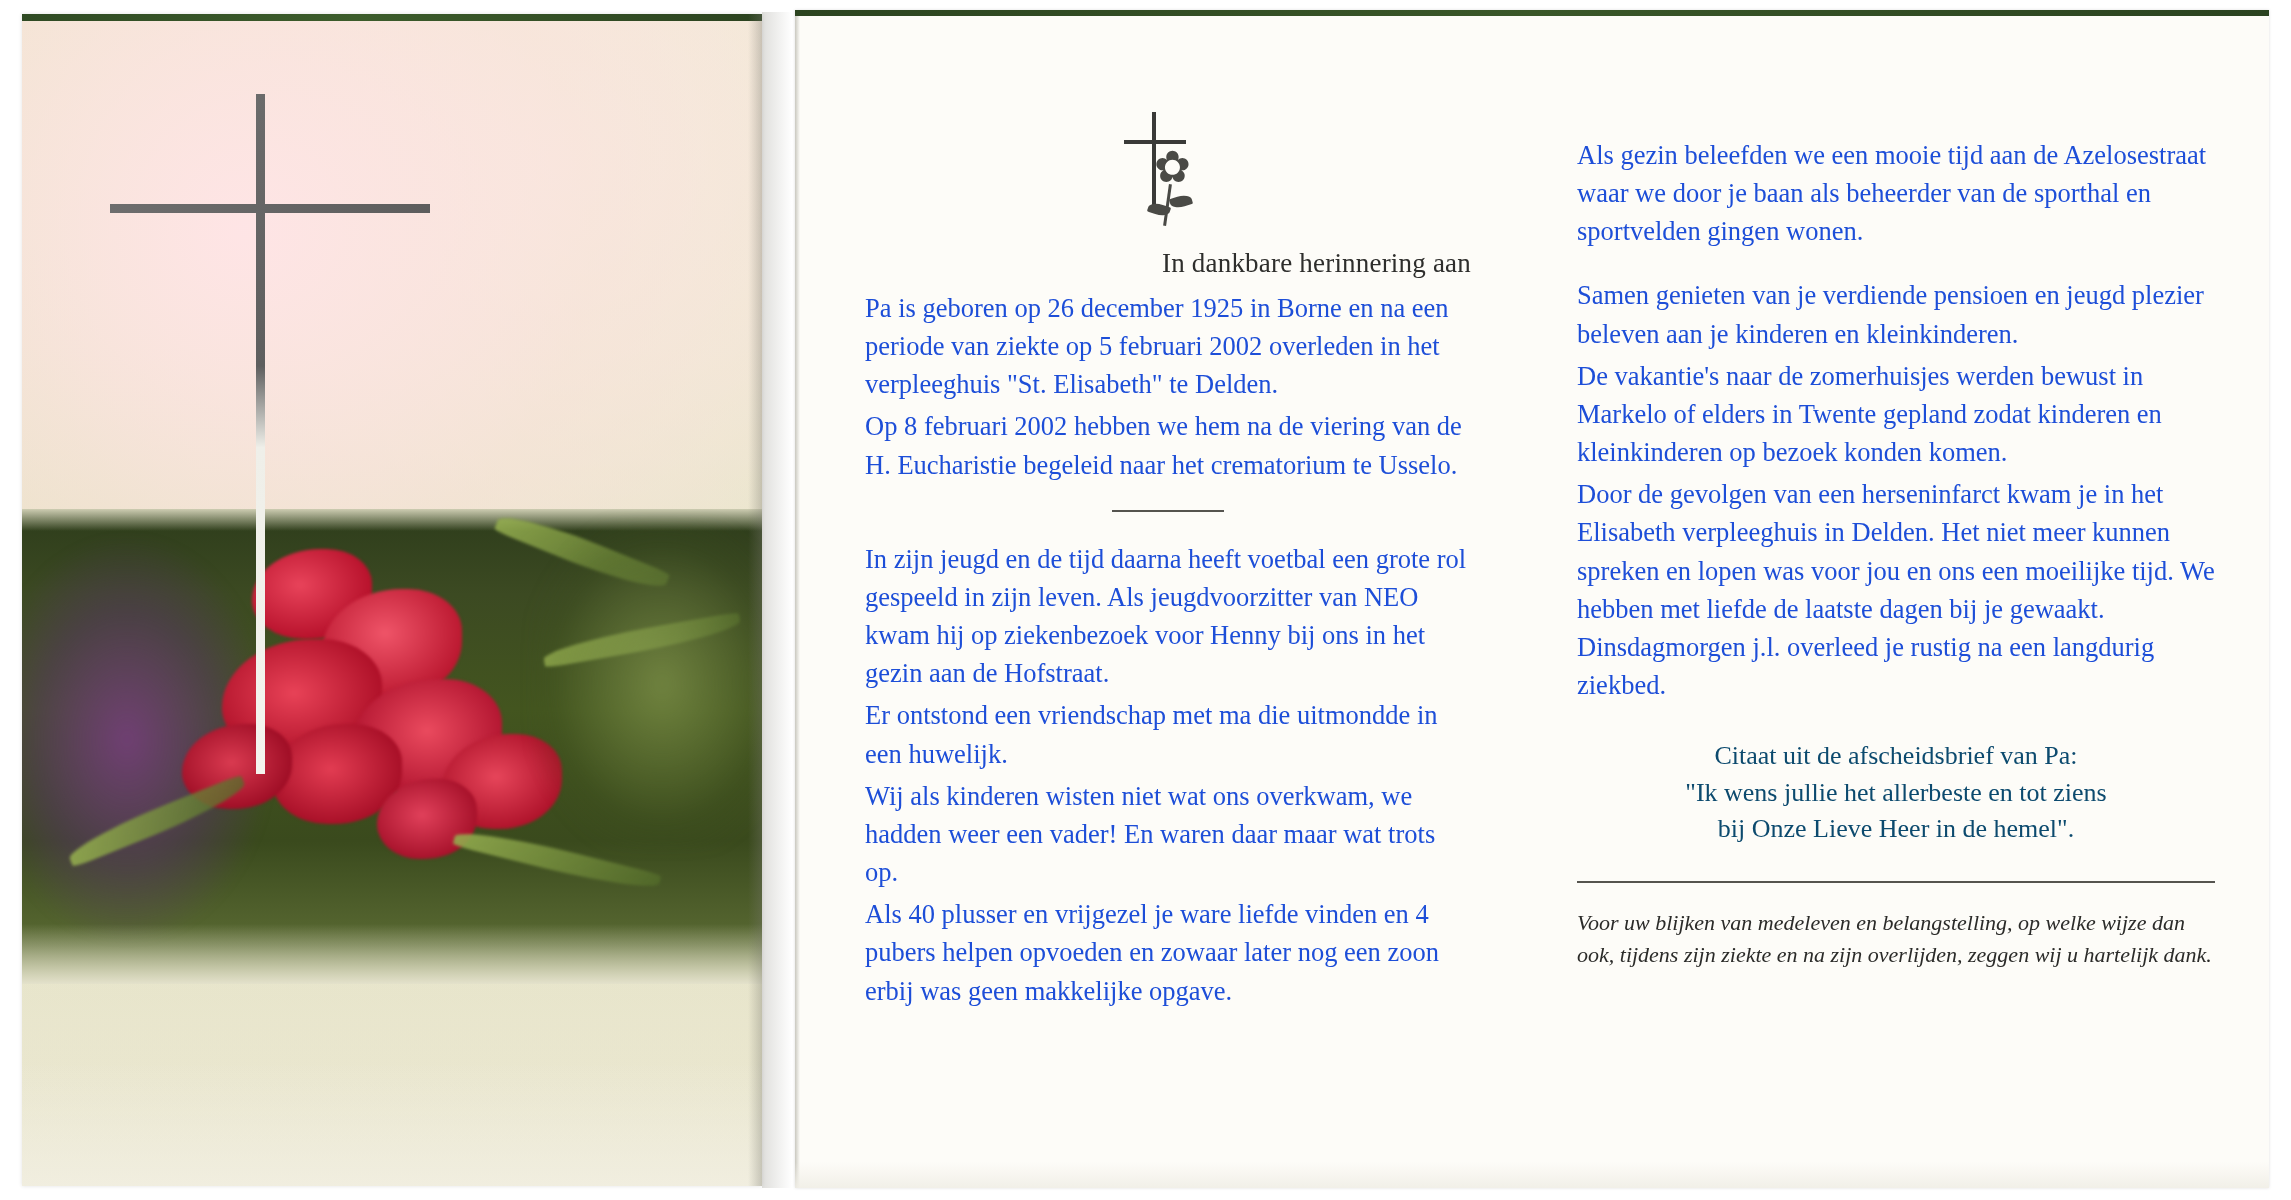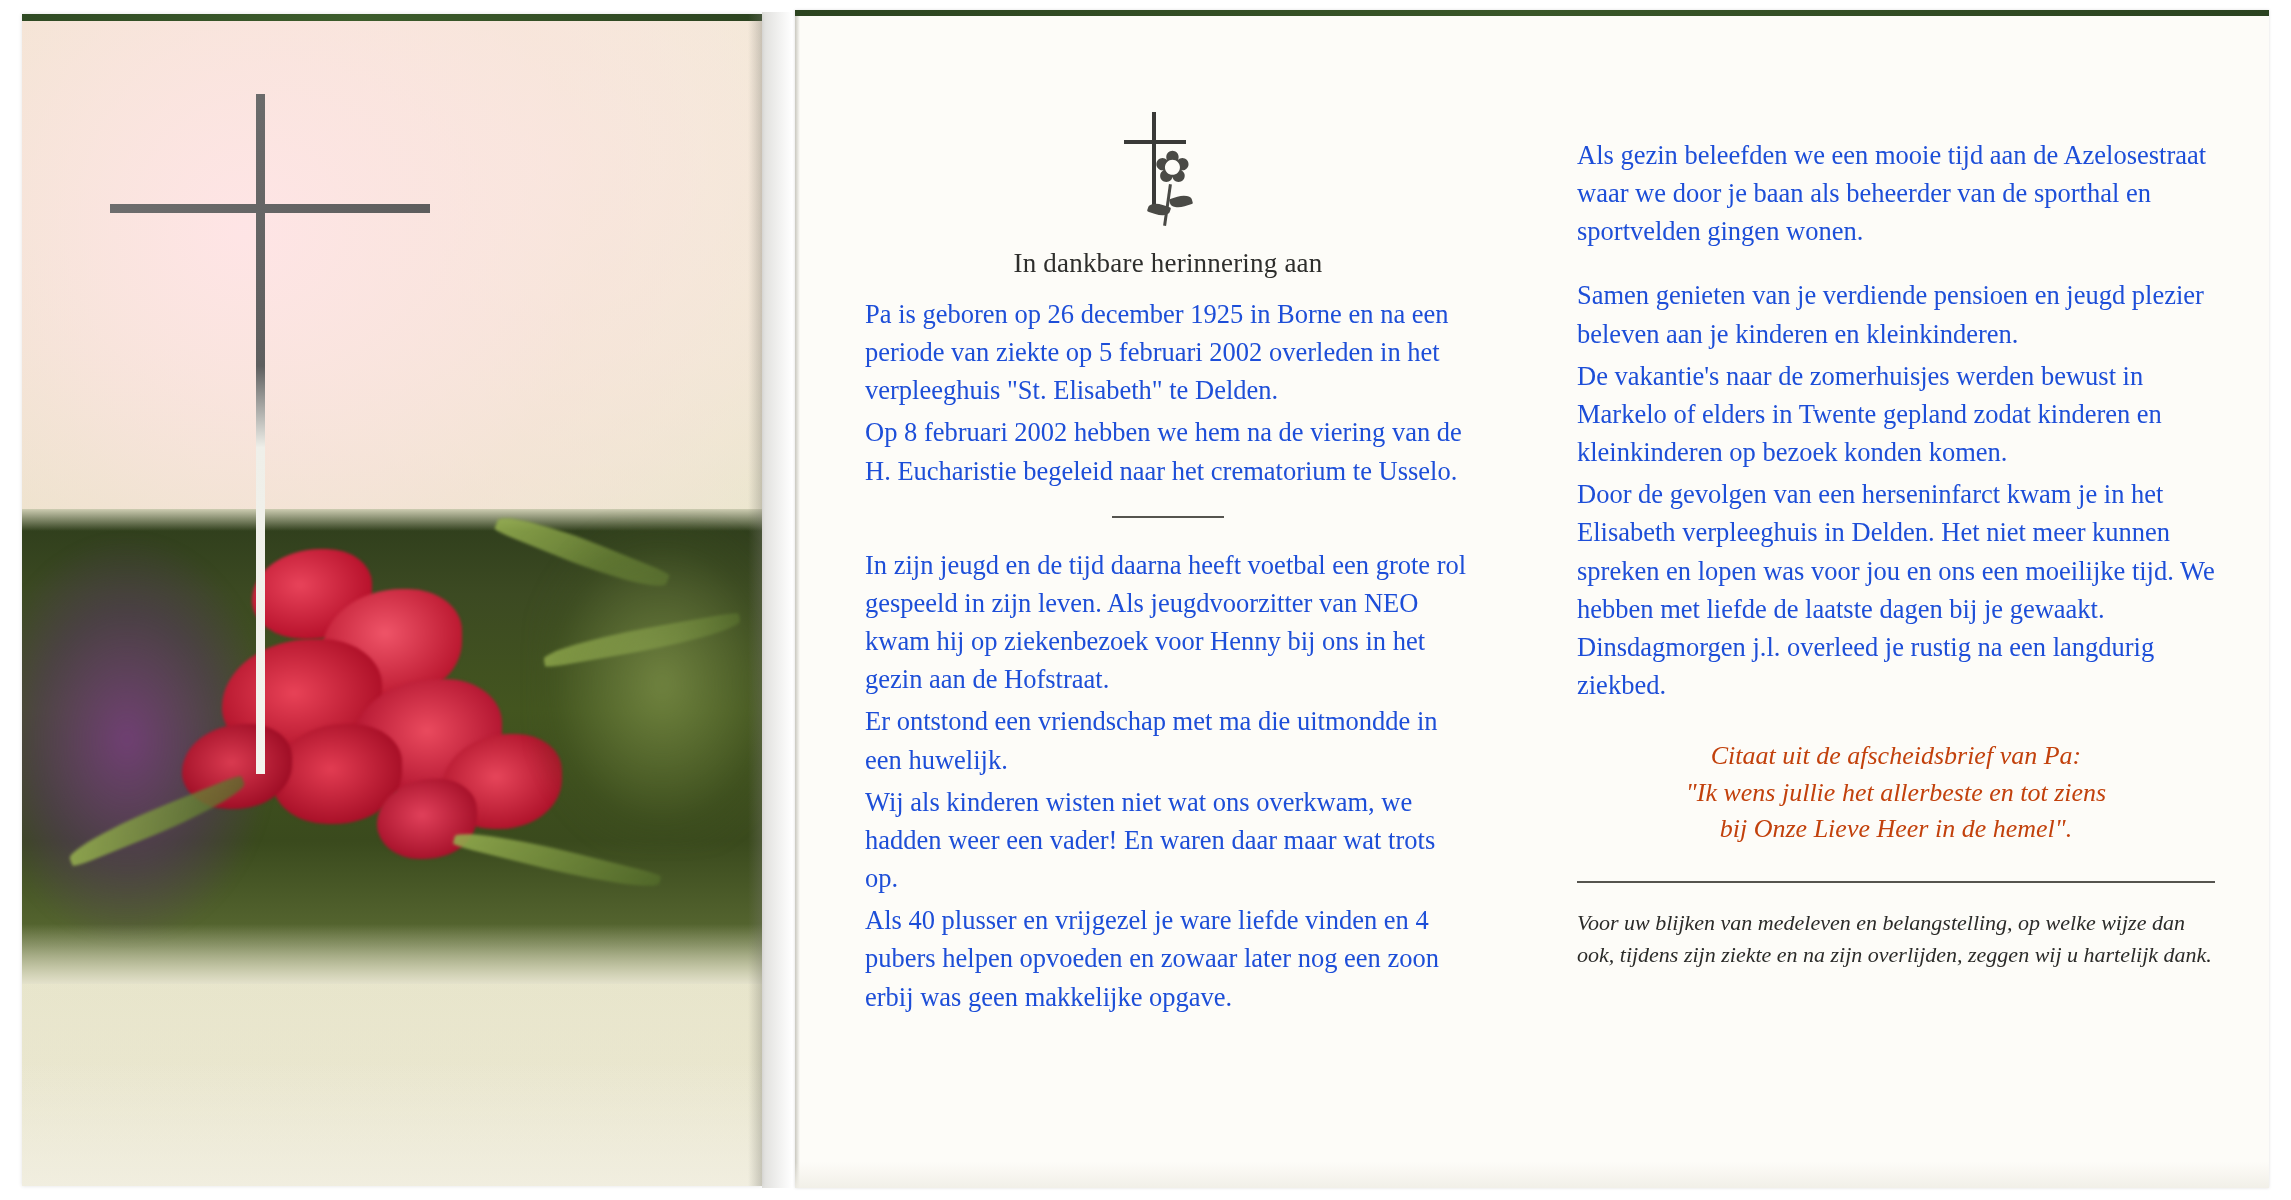--- a/index.html
+++ b/index.html
@@ -230,24 +230,24 @@
   .emblem .leaf2 {
     position: absolute;
     left: 62px; top: 84px;
     width: 22px; height: 11px;
     background: #4a4a46;
     border-radius: 10% 60% 10% 60%;
     transform: rotate(-16deg);
   }
 
   .intro {
-    text-align: center;
+    text-align: right;
     font-size: 27px;
     color: #2e2e2c;
-    margin-bottom: 16px;
+    margin-bottom: 10px;
     letter-spacing: 0.2px;
   }
   .name {
     text-align: center;
     font-size: 37px;
     color: #2b2b29;
     letter-spacing: 0.8px;
     margin-bottom: 22px;
     white-space: nowrap;
   }
@@ -279,24 +279,23 @@
   }
   .divider-long {
     width: 100%;
     height: 2px;
     background: #55544f;
     margin: 34px 0 24px 0;
   }
   .quote-block {
     margin-top: 34px;
     text-align: center;
-    font-style: italic;
     font-size: 26px;
     line-height: 1.4;
-    color: #c2410c;
+    color: #0c4a6e;
   }
   .thanks {
     font-style: italic;
     font-size: 22px;
     line-height: 1.45;
     color: #2b2b29;
   }
   .right-bottom-fade {
     position: absolute;
     left: 0; bottom: 0;

